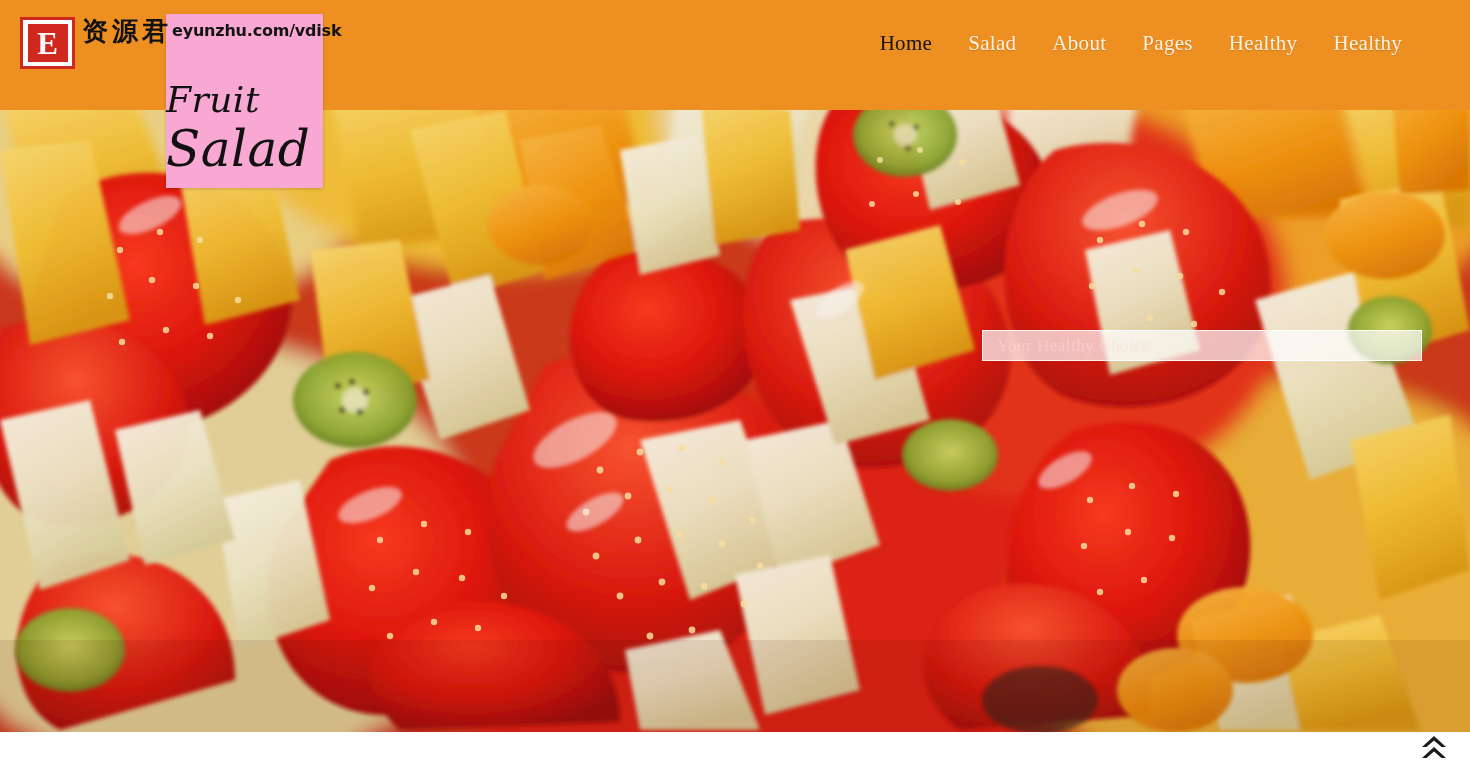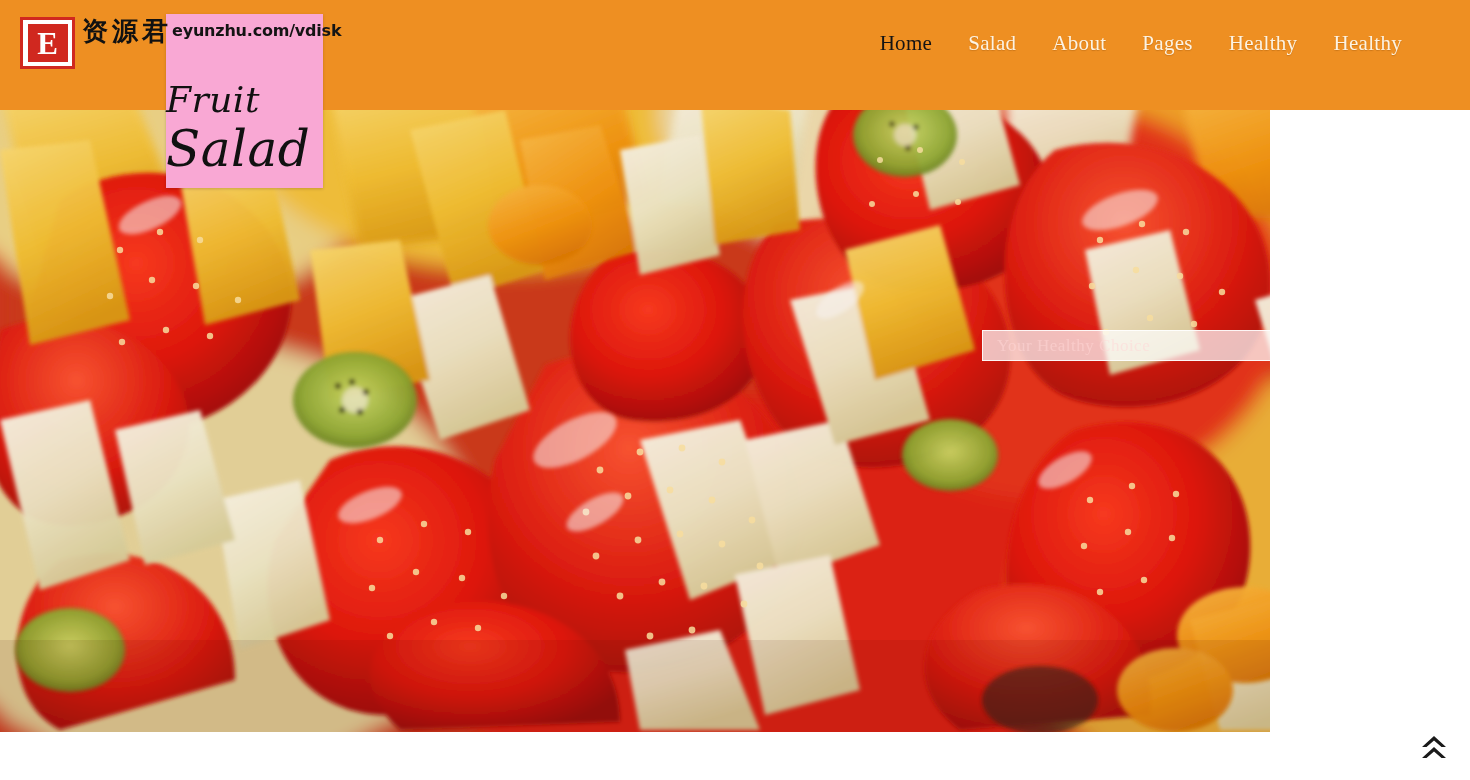--- a/index.html
+++ b/index.html
@@ -24,21 +24,21 @@
     font-family:"Liberation Serif","DejaVu Serif",serif;
     font-size:21px; color:#fdf3e2; letter-spacing:.3px;
     padding:0 18px; line-height:87px; cursor:pointer;
     text-shadow:0 1px 1px rgba(120,60,0,.28);
     white-space:nowrap;
   }
   .nav-item.is-active{ color:#141414; text-shadow:none; }
 
   
   .hero{
-    position:absolute; left:0; top:0; width:1270px; height:732px;
+    position:absolute; left:0; top:0; width:1470px; height:732px;
     overflow:hidden; z-index:5; background:#c9341f;
   }
   .hero-photo{ position:absolute; inset:0; }
   .hero-photo svg{ display:block; width:1470px; height:732px; }
 
   
   .hero-caption-bar{
     position:absolute; left:982px; top:330px; width:440px; height:31px;
     background:rgba(255,255,255,.72);
     border:1px solid rgba(255,255,255,.85);

